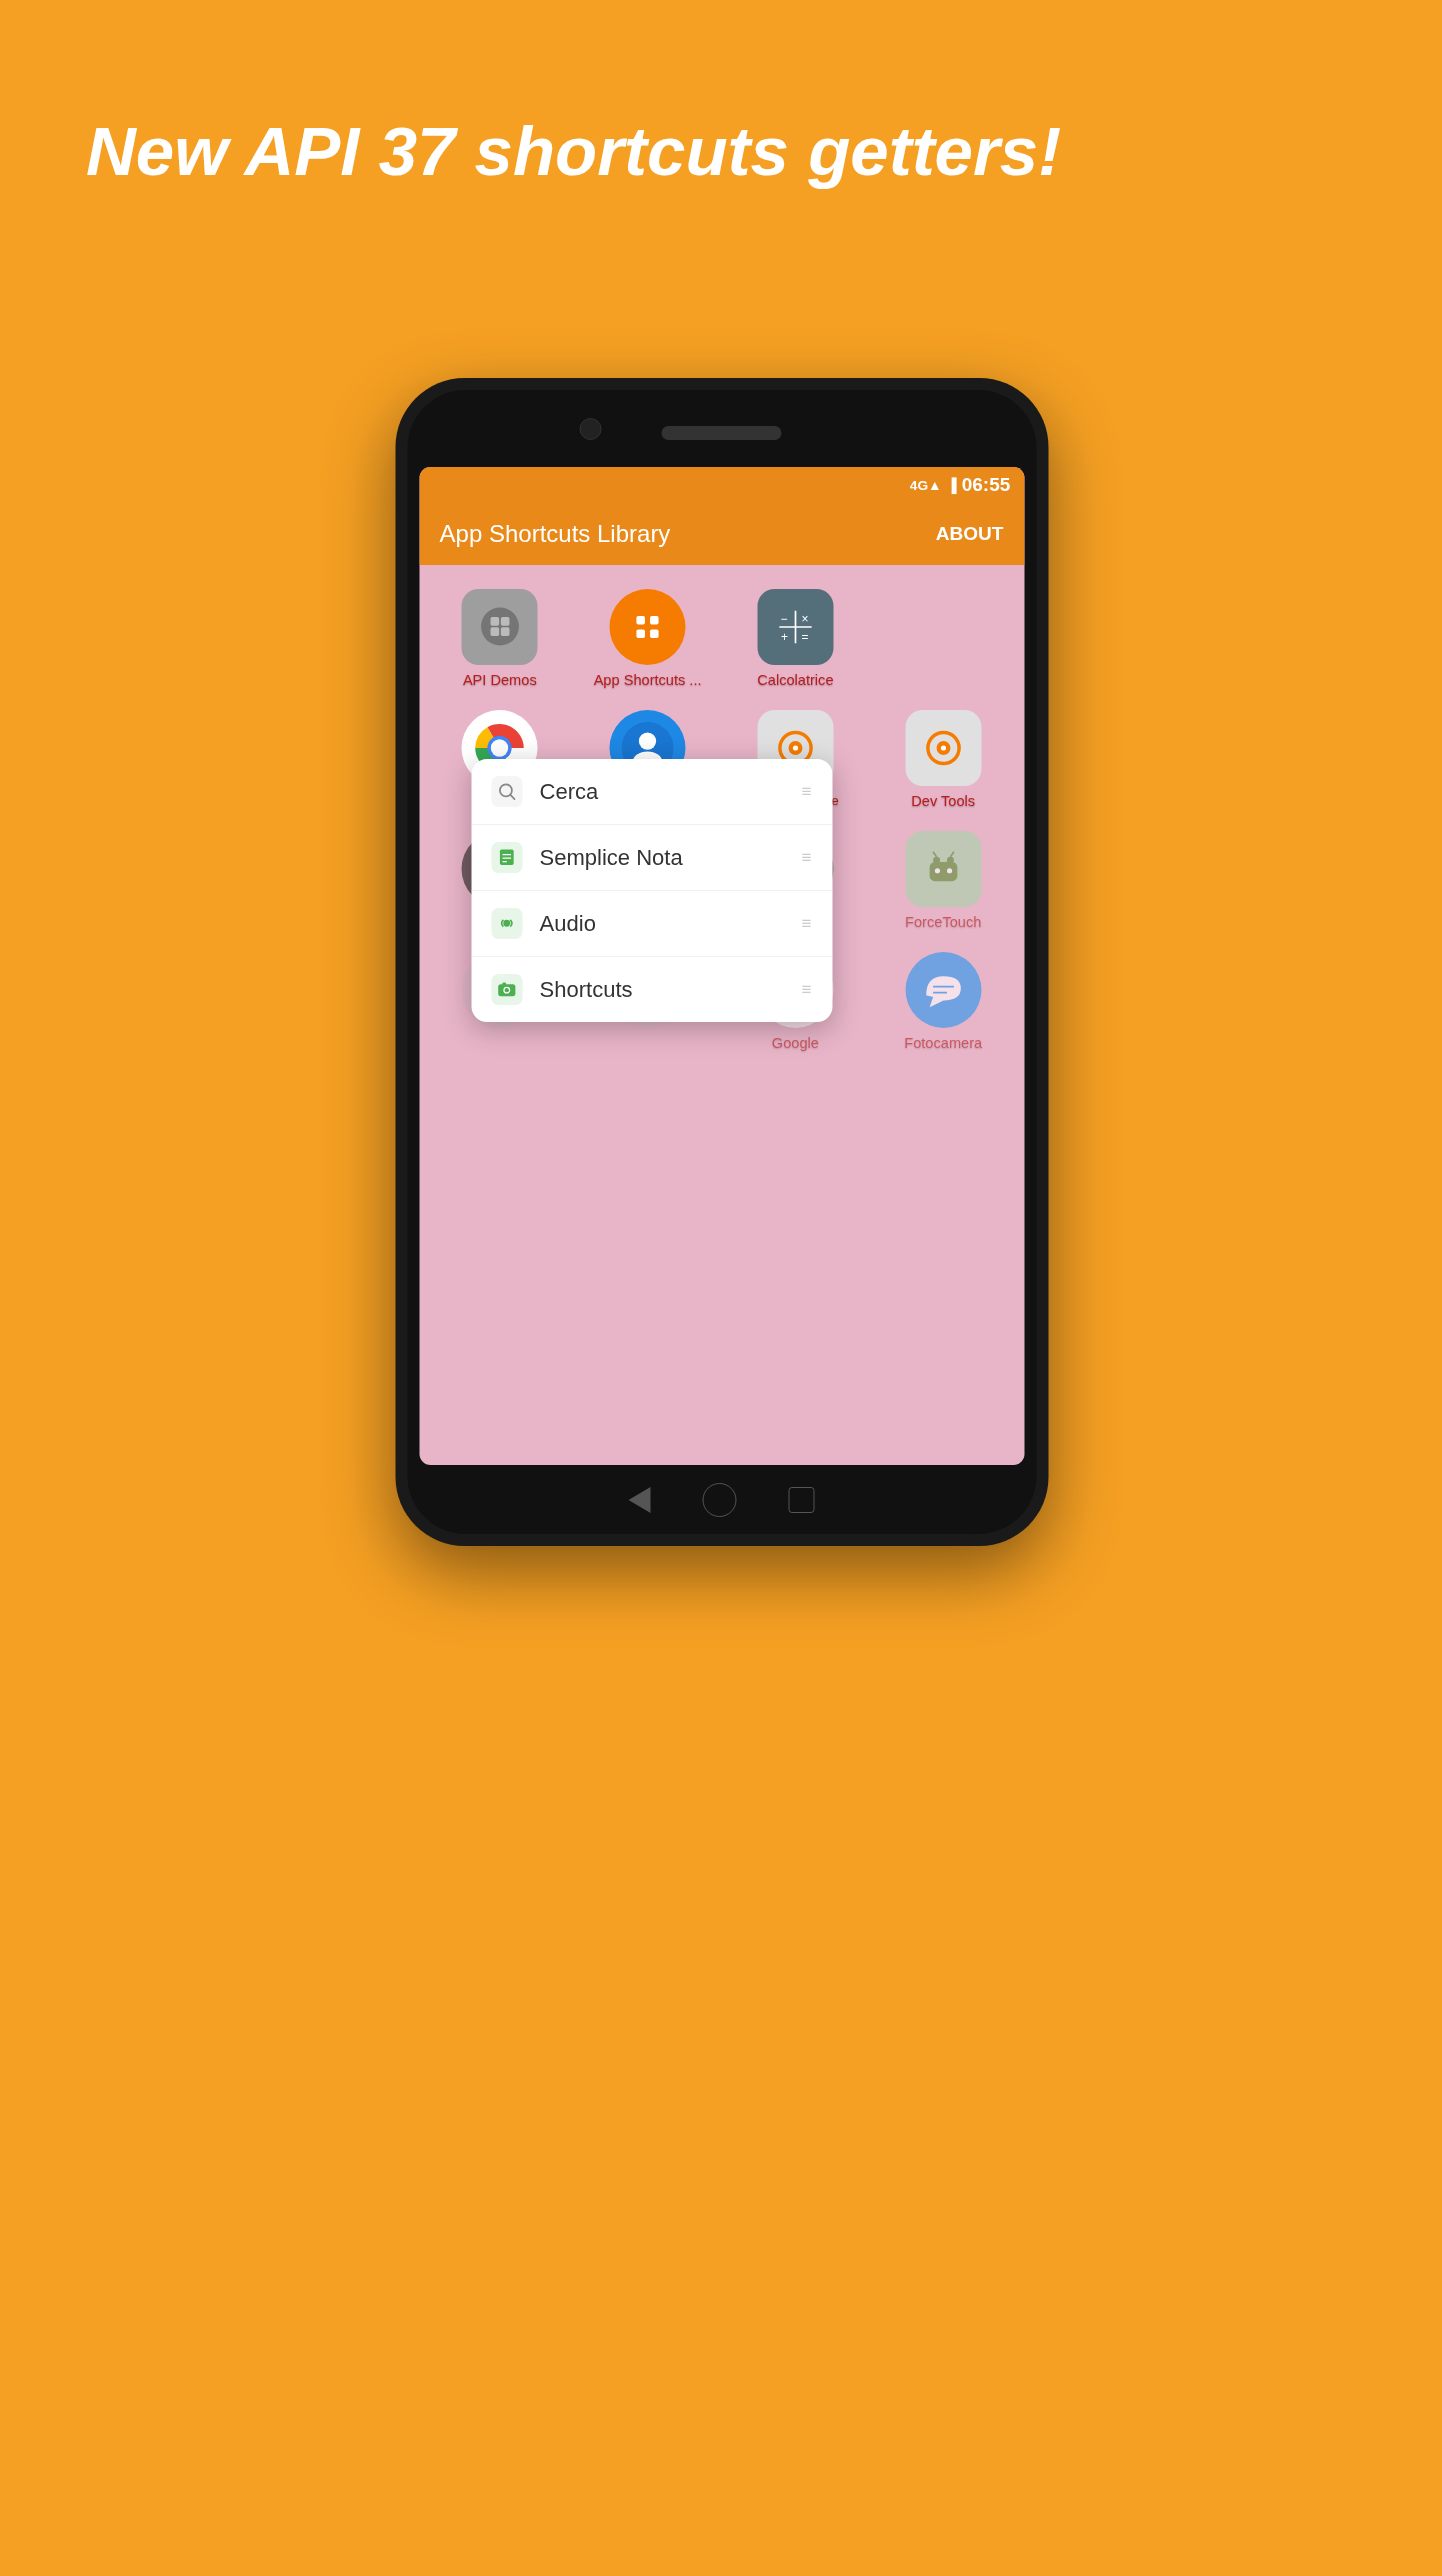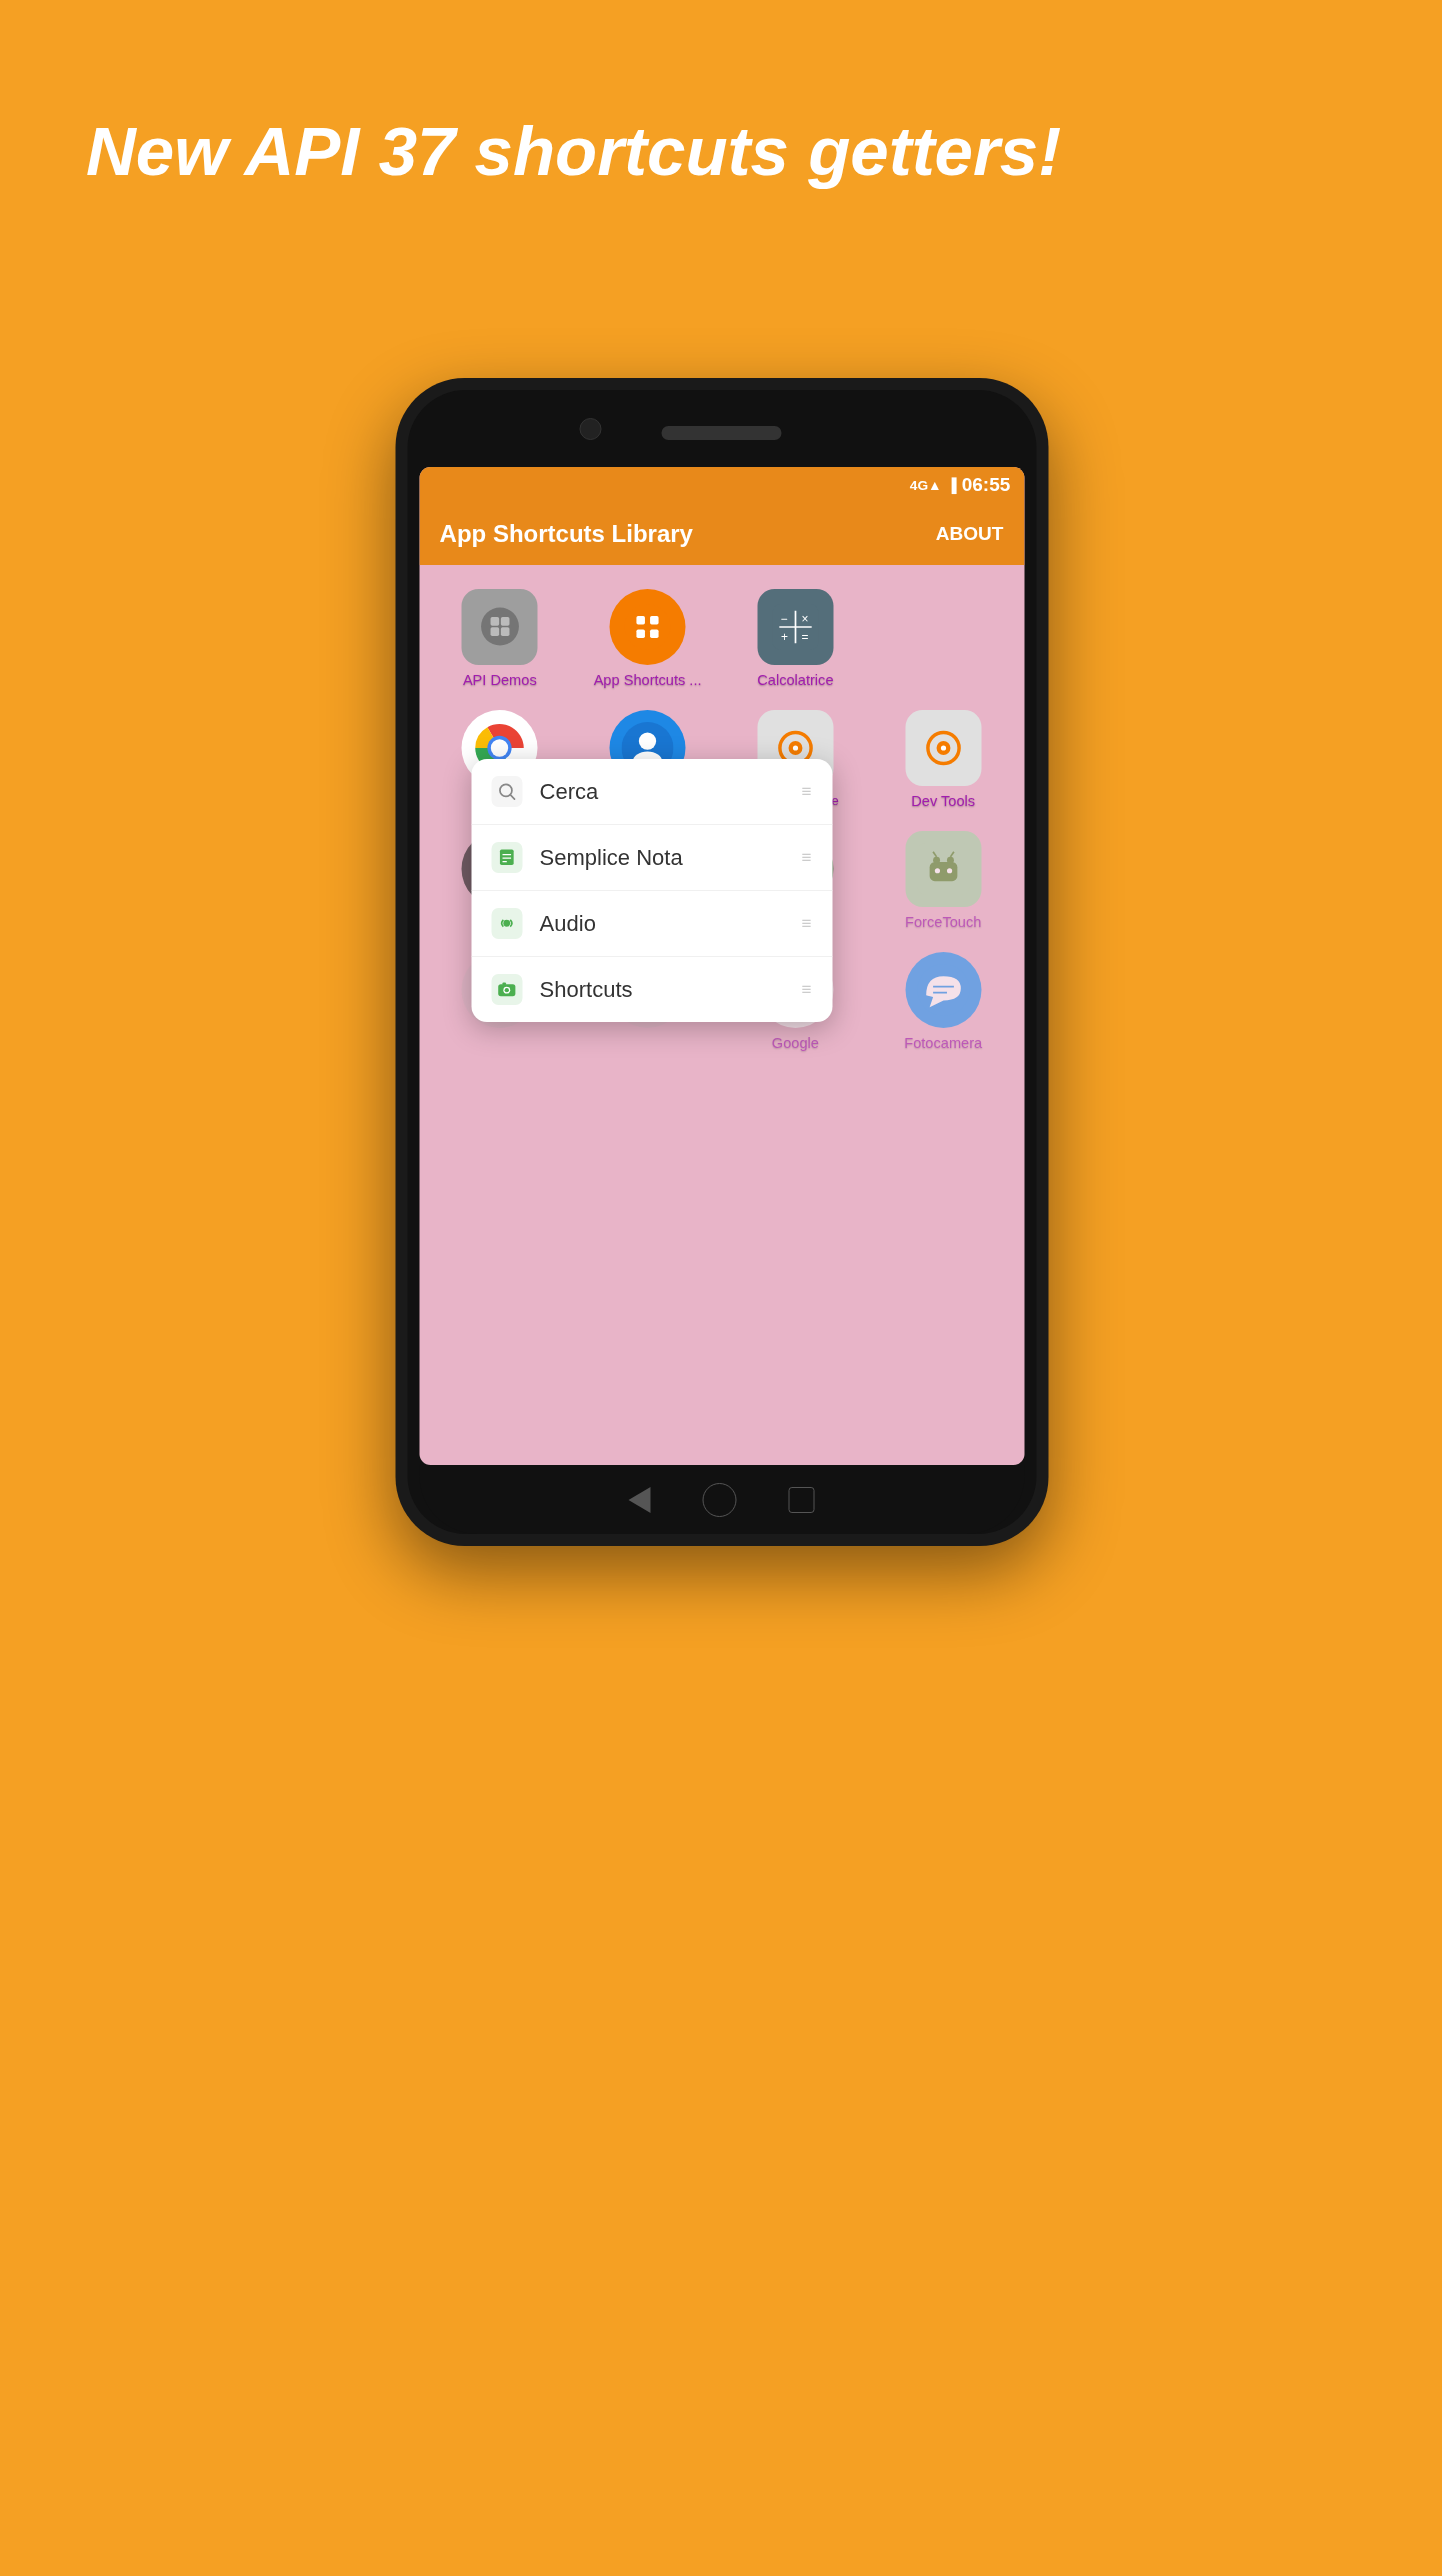--- a/index.html
+++ b/index.html
@@ -122,21 +122,21 @@
       height: 62px;
       background: #E8891A;
       display: flex;
       align-items: center;
       justify-content: space-between;
       padding: 0 20.6px;
     }
 
     .app-title {
       font-size: 24px;
-      font-weight: bold;
+      font-weight: normal;
       color: #fff;
     }
 
     .app-about {
       font-size: 19px;
       font-weight: bold;
       color: #fff;
     }
 
     .app-item {
@@ -153,21 +153,21 @@
       border-radius: 17px;
       display: flex;
       align-items: center;
       justify-content: center;
       font-size: 34px;
       overflow: hidden;
     }
 
     .app-label {
       font-size: 14.6px;
-      color: #a21caf;
+      color: #b91c1c;
       text-align: center;
       text-shadow: 0 0.9px 1.7px rgba(0,0,0,0.3);
       line-height: 1.2;
     }
 
     
     .shortcut-popup {
       position: absolute;
       top: 292px;
       left: 52px;

